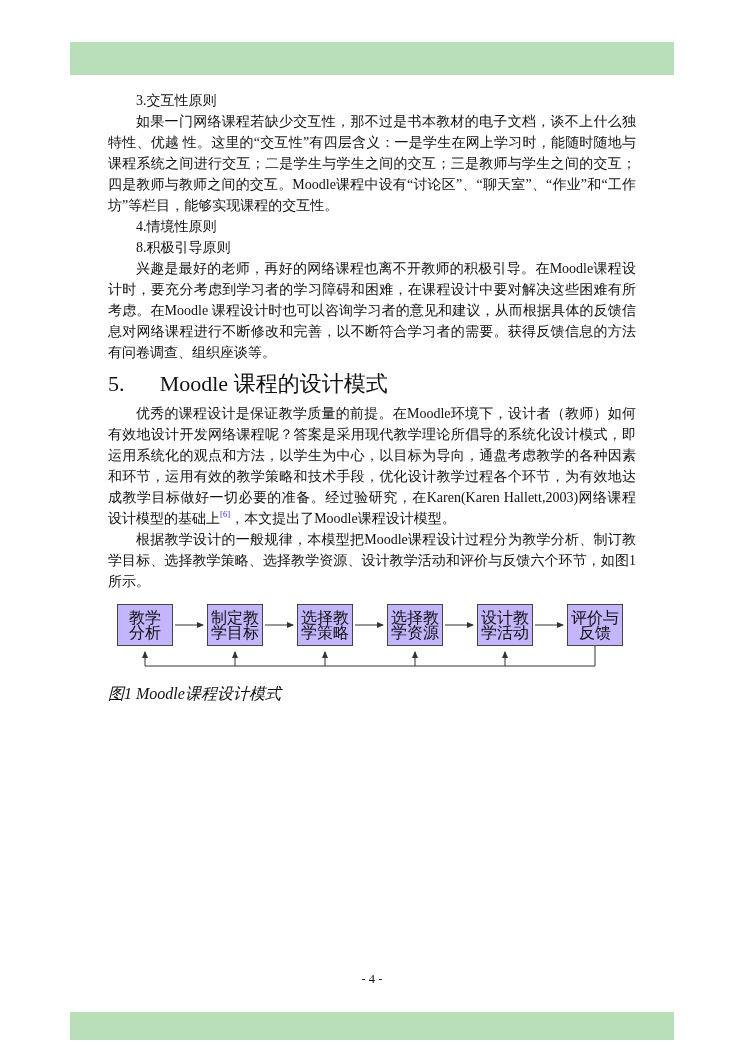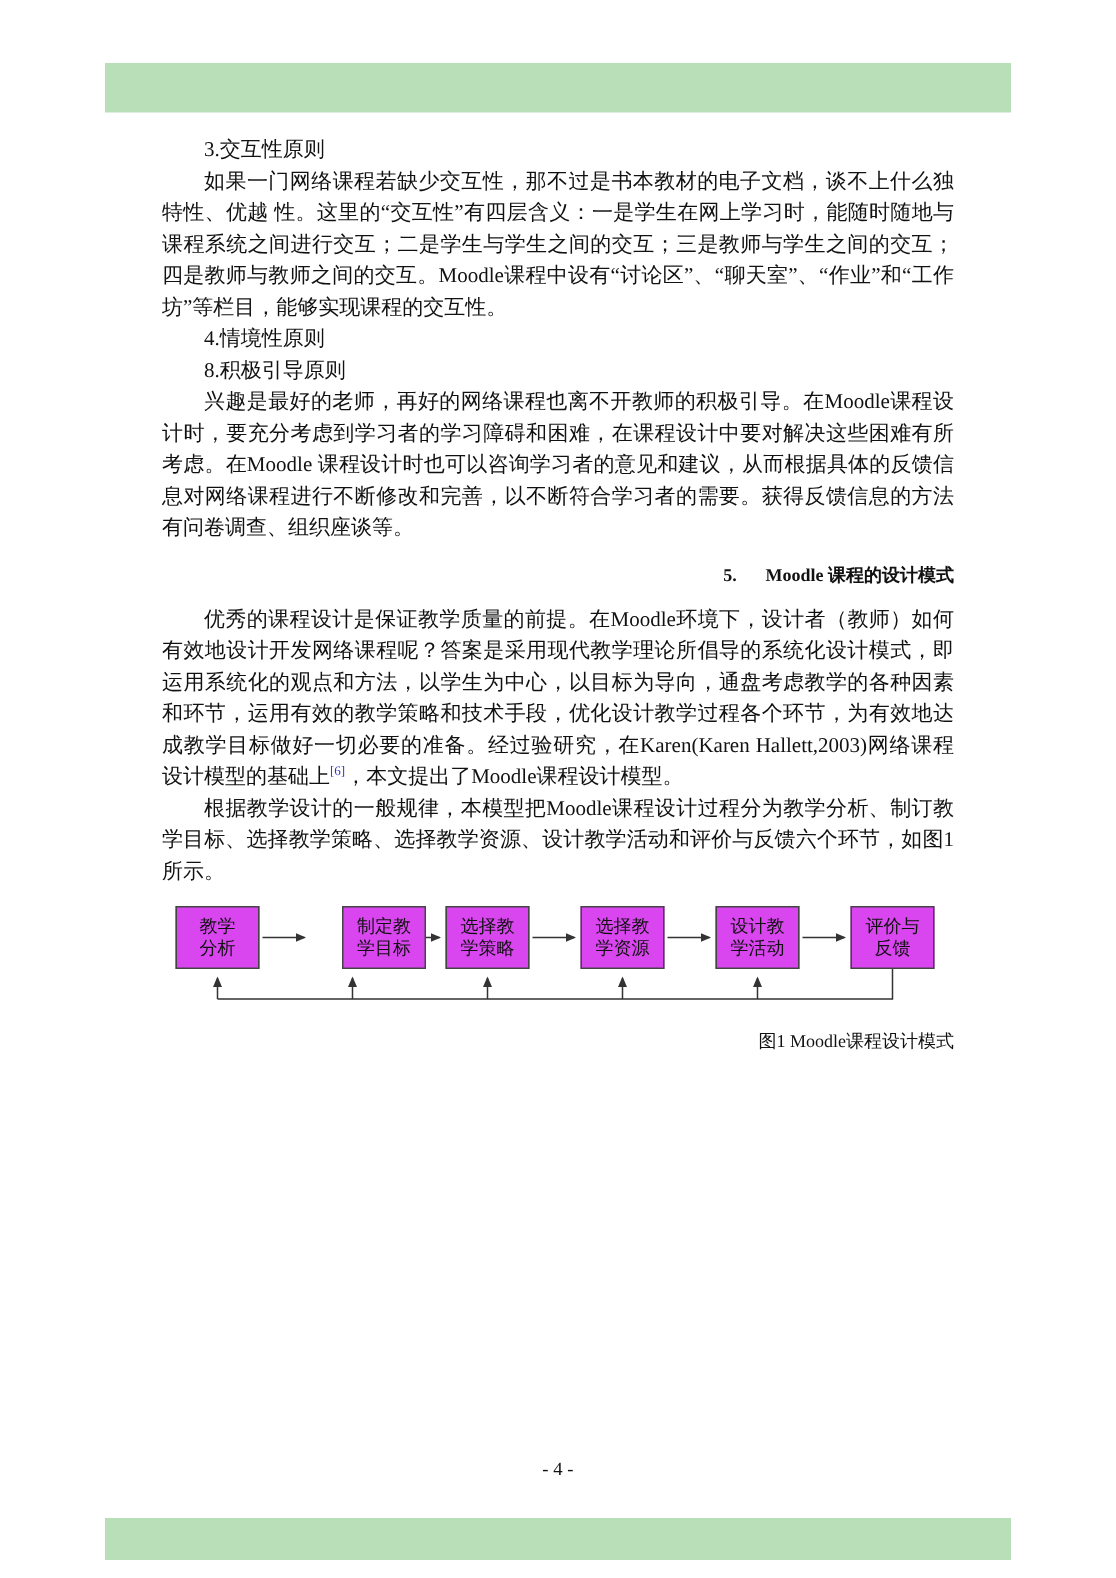--- a/index.html
+++ b/index.html
@@ -28,55 +28,56 @@
   .indent { text-indent: 2em; }
 
   sup.cite {
     color: #3333cc;
     font-size: 0.62em;
     line-height: 0;
     cursor: pointer;
   }
 
   .section-heading {
-    font-size: 12px;
-    font-weight: bold;
+    font-size: 22px;
+    font-weight: normal;
     margin: 10px 0 9px 0;
-    text-align: right;
+    text-align: left;
   }
   .section-heading .ht { margin-left: 1.6em; }
 
   .flowchart {
     position: relative;
     width: 510px; height: 76px;
     margin: 12px auto 4px auto;
   }
   .flowchart svg { position: absolute; left: 0; top: 0; }
   .flow-box {
     position: absolute; top: 0;
     width: 56px; height: 42px;
     box-sizing: border-box;
     border: 1px solid #444;
-    background: #d946ef;
+    background: #c4b5fd;
     display: flex; align-items: center; justify-content: center;
     text-align: center;
-    font-size: 12px; line-height: 15px;
+    font-size: 16px; line-height: 15px;
     white-space: pre-line;
     z-index: 1;
     text-indent: 0;
   }
-  .fb0 { left: 0; }   .fb1 { left: 90px; margin-left: 21px; }  .fb2 { left: 180px; }
+  .fb0 { left: 0; }   .fb1 { left: 90px; }  .fb2 { left: 180px; }
   .fb3 { left: 270px; } .fb4 { left: 360px; } .fb5 { left: 450px; }
 
   .fig-caption {
-    text-align: right;
-    font-size: 12px;
+    text-align: left;
+    font-size: 16px;
     line-height: 16px;
     margin: 6px 0 12px 0;
     text-indent: 0;
+    font-style: italic;
   }
   .final-para { margin-top: 8px !important; }
 
   .page-number {
     position: absolute;
     top: 972px; left: 0; width: 744px;
     text-align: center;
     font-size: 12.5px;
   }
 </style>

